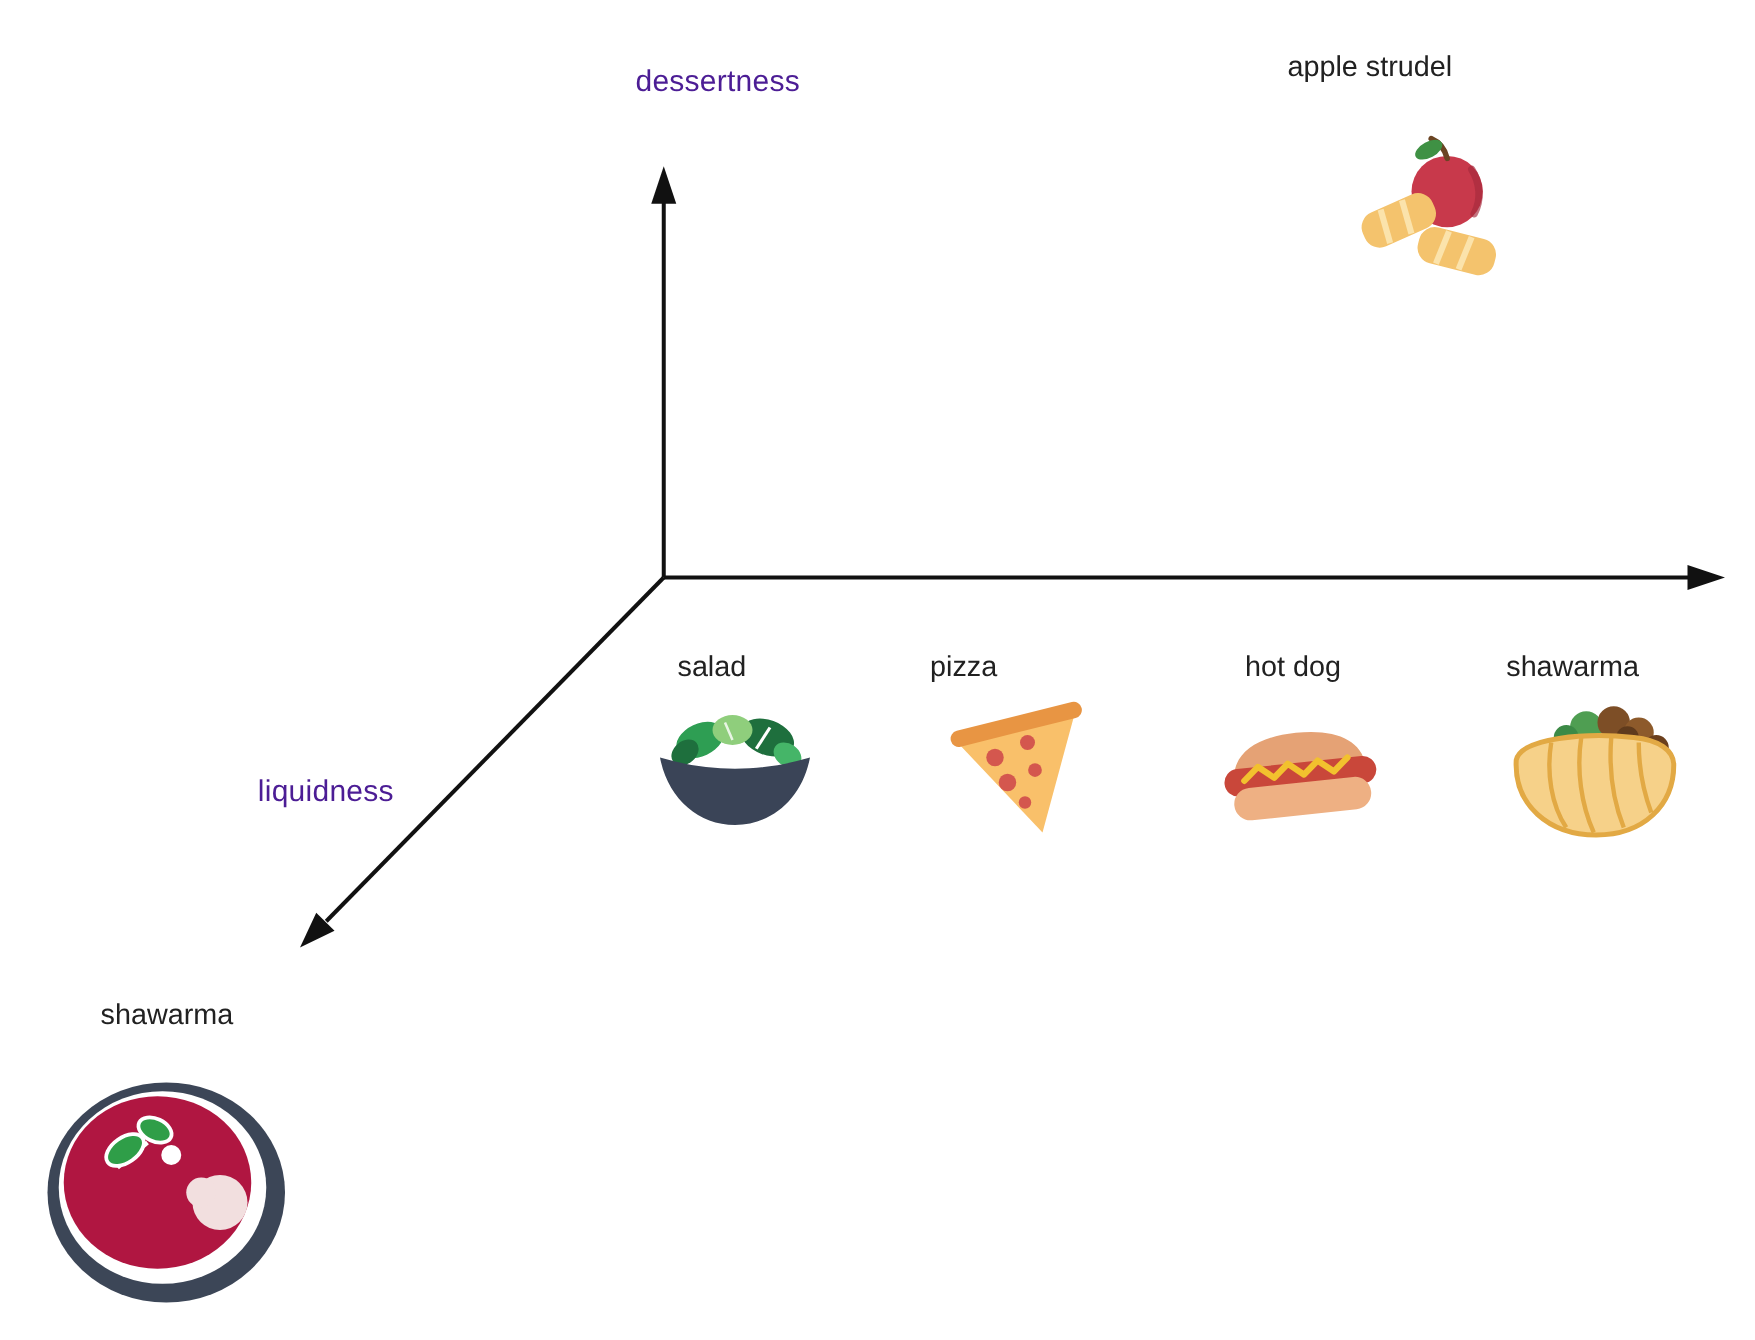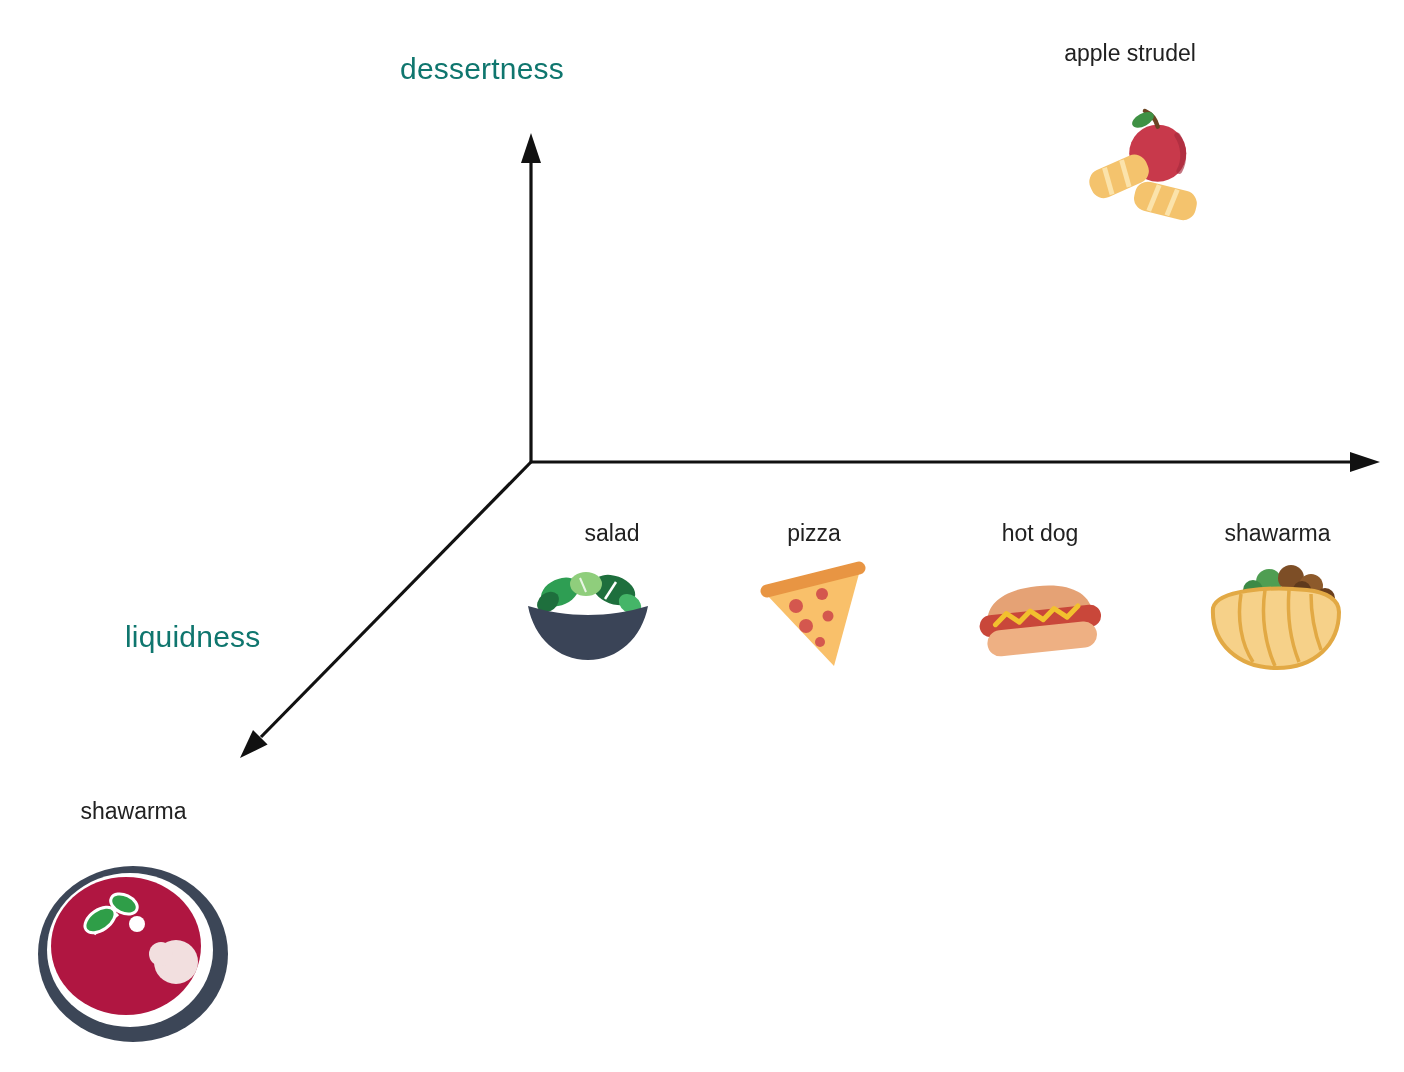--- a/index.html
+++ b/index.html
@@ -7,40 +7,39 @@
     width: 1404px; height: 1072px;
     background: #ffffff;
     font-family: "Liberation Sans", "DejaVu Sans", sans-serif;
     color: #212121;
     overflow: hidden;
   }
   .canvas { position: relative; width: 1404px; height: 1072px; }
   .axes-svg { position: absolute; left: 0; top: 0; width: 1404px; height: 1072px; }
   .axis-label {
     position: absolute;
-    font-size: 30px;
-    color: #0f766e;
-    text-align: left;
+    font-size: 24px;
+    color: #4c1d95;
+    text-align: right;
     letter-spacing: 0.2px;
   }
   .item-label {
     position: absolute;
     font-size: 23px;
     color: #212121;
-    text-align: center;
   }
   .icon { position: absolute; }
   #label-dessertness   { left: 400px; top: 52px;  width: 240px; }
   #label-sandwichness  { left: 1118px; top: 380px; width: 250px; }
   #label-liquidness    { left: 125px; top: 620px; width: 190px; }
 
   #label-apple-strudel { left: 1030px; top: 40px;  width: 200px; }
   #label-salad         { left: 542px;  top: 520px; width: 140px; }
   #label-pizza         { left: 744px;  top: 520px; width: 140px; }
-  #label-hot-dog       { left: 970px;  top: 520px; width: 140px; }
+  #label-hot-dog       { left: 996px;  top: 520px; width: 140px; }
   #label-shawarma      { left: 1205px; top: 520px; width: 145px; }
   #label-borscht       { left: 36px;   top: 798px; width: 195px; text-align: center; }
 
   #icon-apple-strudel  { left: 1083px; top: 106px; width: 118px; height: 120px; }
   #icon-salad          { left: 526px;  top: 562px; width: 124px; height: 102px; }
   #icon-pizza          { left: 760px;  top: 560px; width: 108px; height: 112px; }
   #icon-hot-dog        { left: 977px;  top: 568px; width: 126px; height: 100px; }
   #icon-shawarma       { left: 1207px; top: 556px; width: 138px; height: 118px; }
   #icon-borscht        { left: 36px;   top: 862px; width: 195px; height: 185px; }
 </style>

